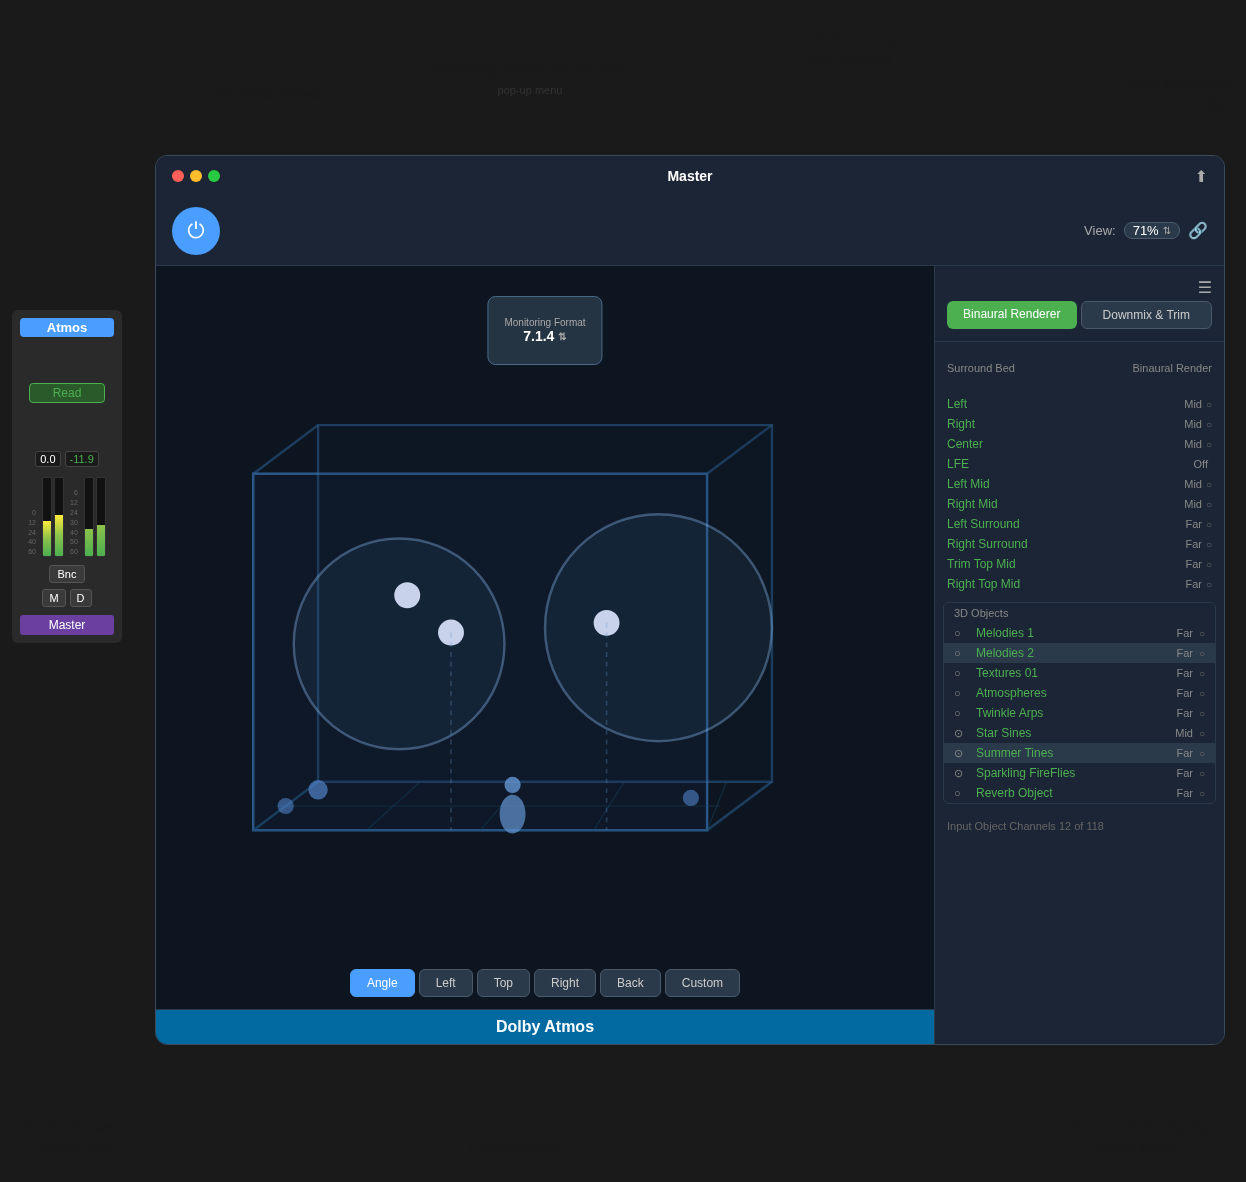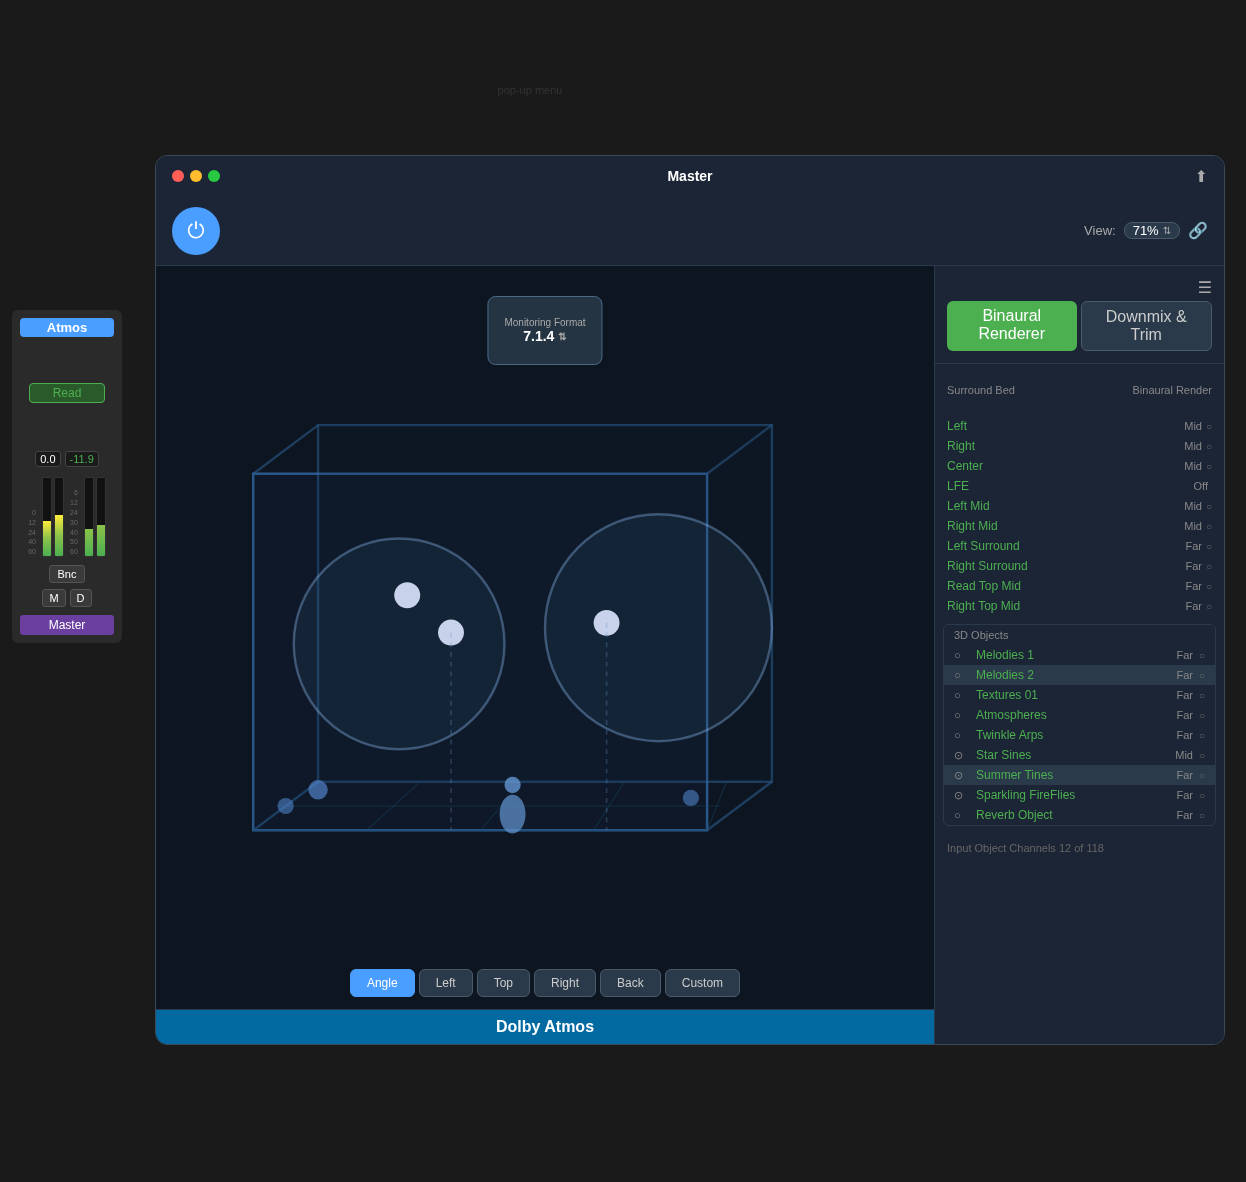--- a/index.html
+++ b/index.html
@@ -297,21 +297,21 @@
     }
     .tab-row {
       display: flex;
       gap: 4px;
       padding: 0 12px 8px;
     }
     .tab-btn {
       flex: 1;
       padding: 6px 8px;
       border-radius: 6px;
-      font-size: 16px;
+      font-size: 12px;
       cursor: pointer;
       text-align: center;
     }
     .tab-btn.active {
       background: #4caf50;
       color: #fff;
       border: none;
     }
     .tab-btn.inactive {
       background: #2a3a4a;
@@ -632,21 +632,21 @@
           <span class="channel-name">Left Surround</span>
           <span class="channel-render">Far</span>
           <span class="channel-chevron">○</span>
         </div>
         <div class="channel-row">
           <span class="channel-name">Right Surround</span>
           <span class="channel-render">Far</span>
           <span class="channel-chevron">○</span>
         </div>
         <div class="channel-row">
-          <span class="channel-name">Read Top Mid</span>
+          <span class="channel-name">Trim Top Mid</span>
           <span class="channel-render">Far</span>
           <span class="channel-chevron">○</span>
         </div>
         <div class="channel-row">
           <span class="channel-name">Right Top Mid</span>
           <span class="channel-render">Far</span>
           <span class="channel-chevron">○</span>
         </div>
       </div>
 

